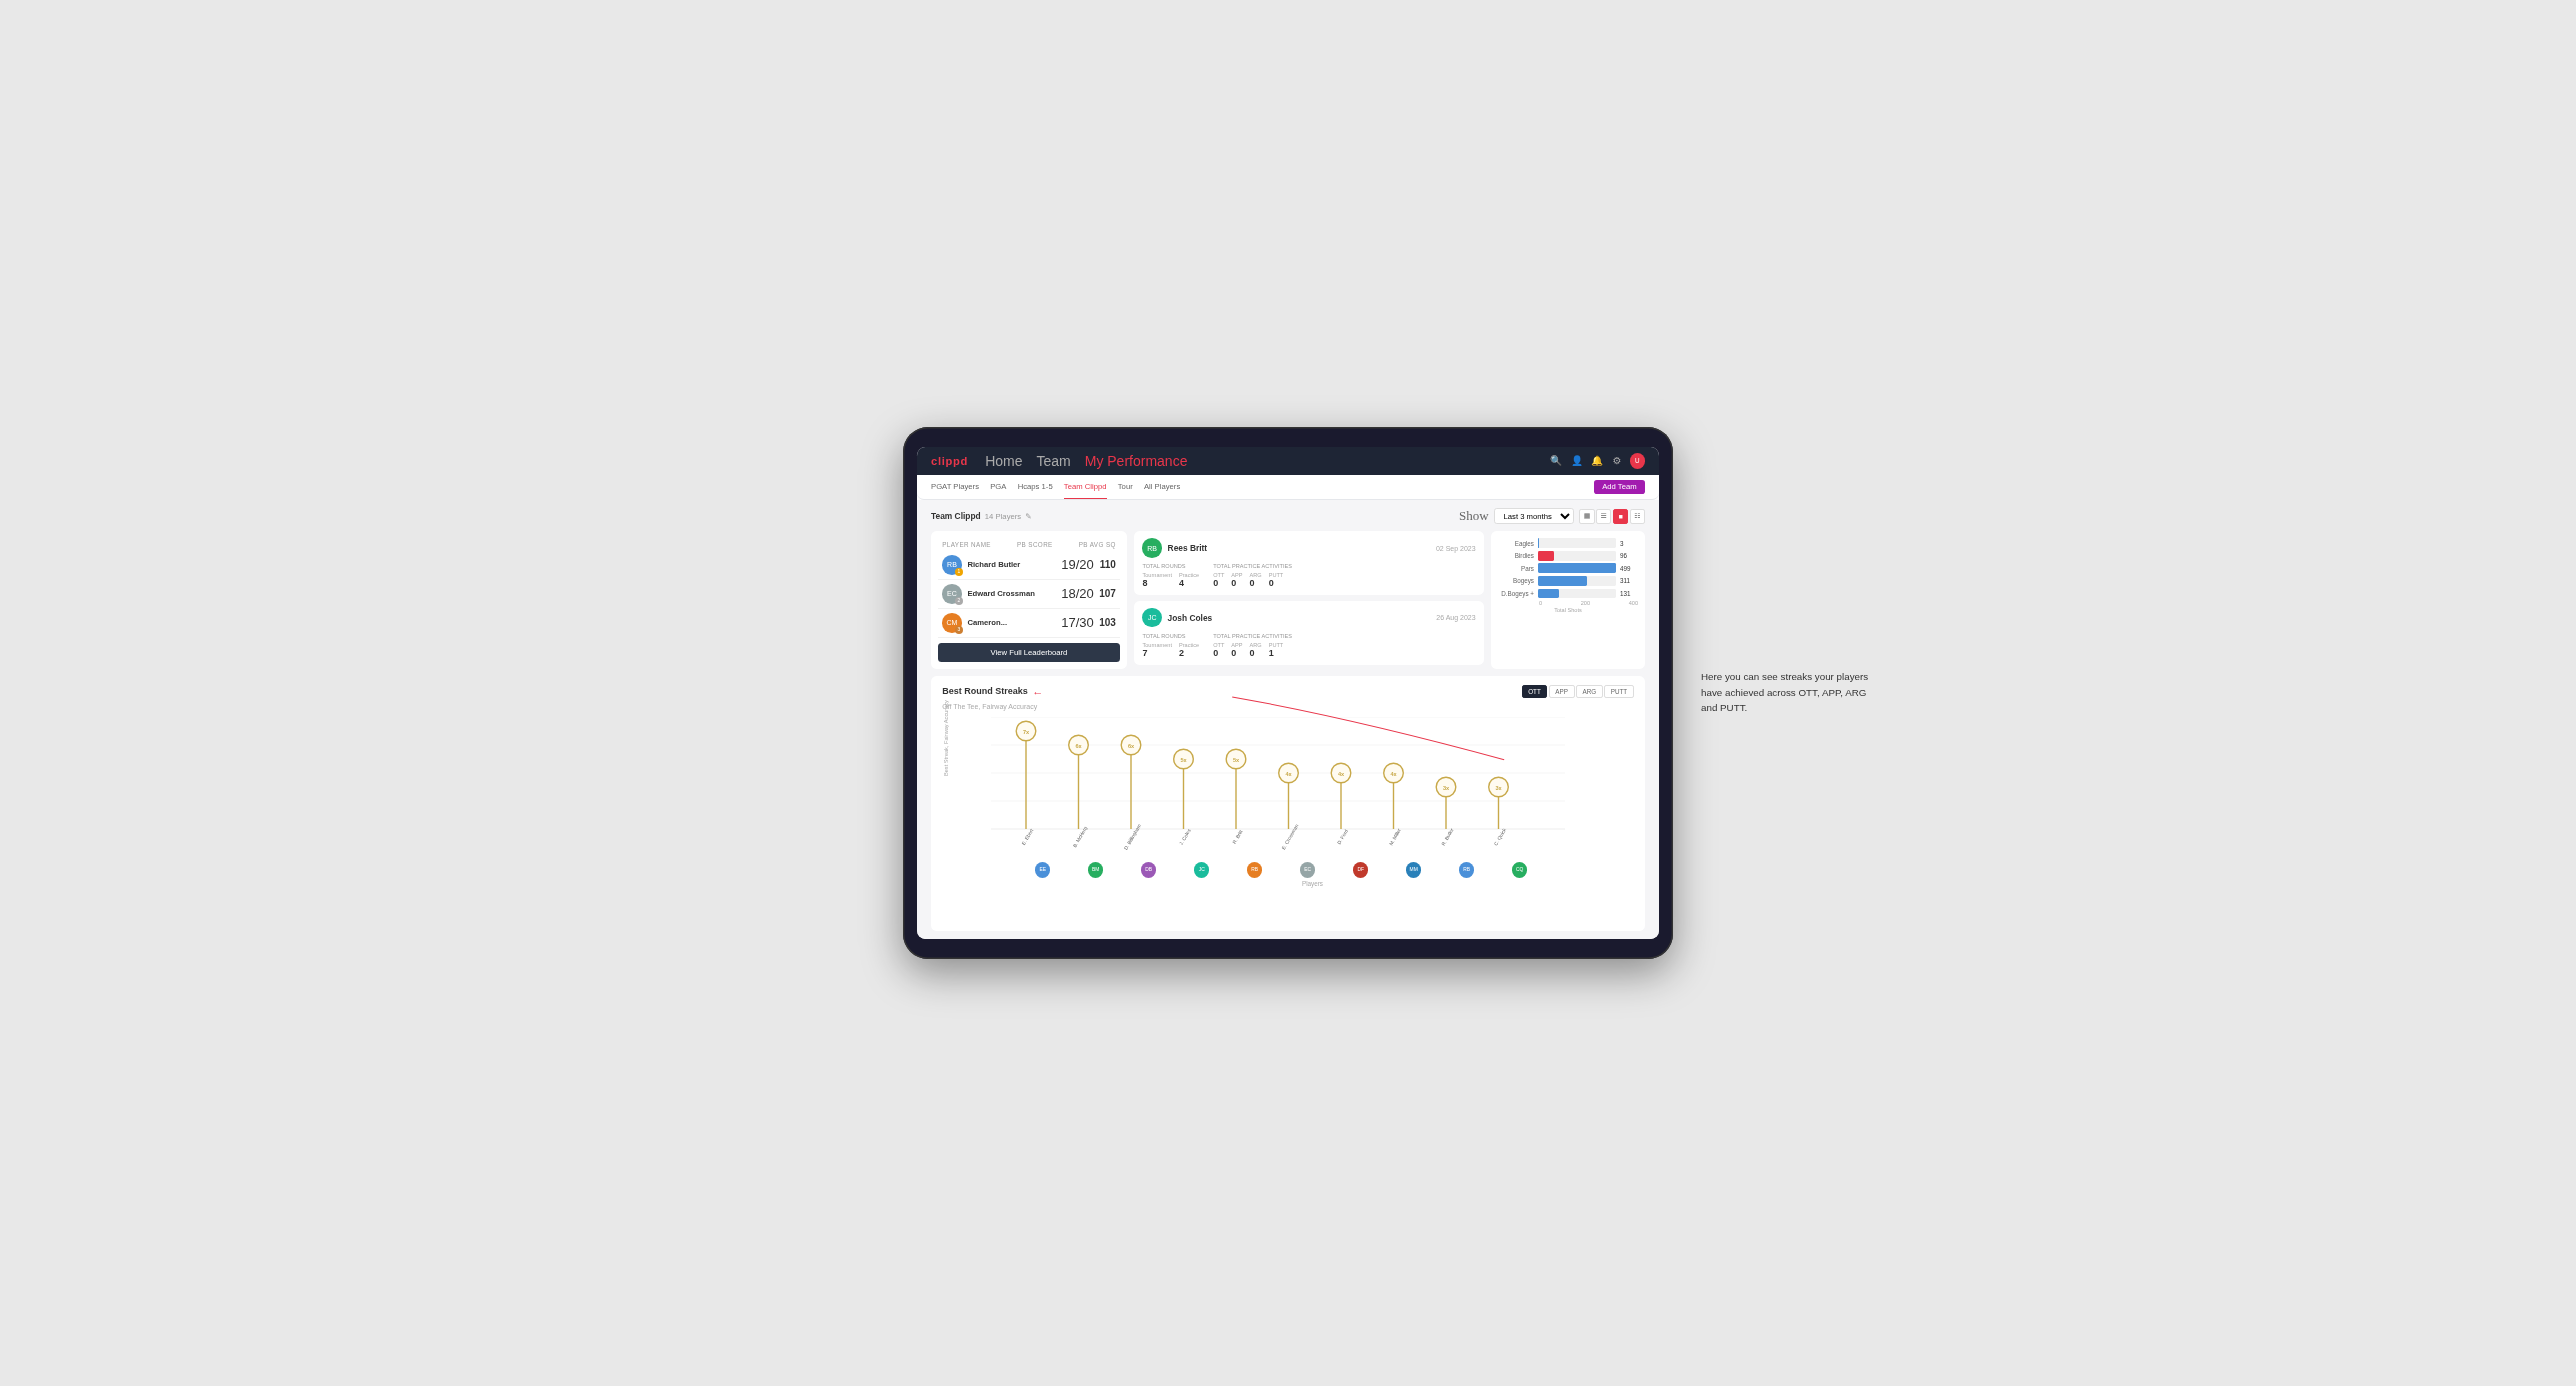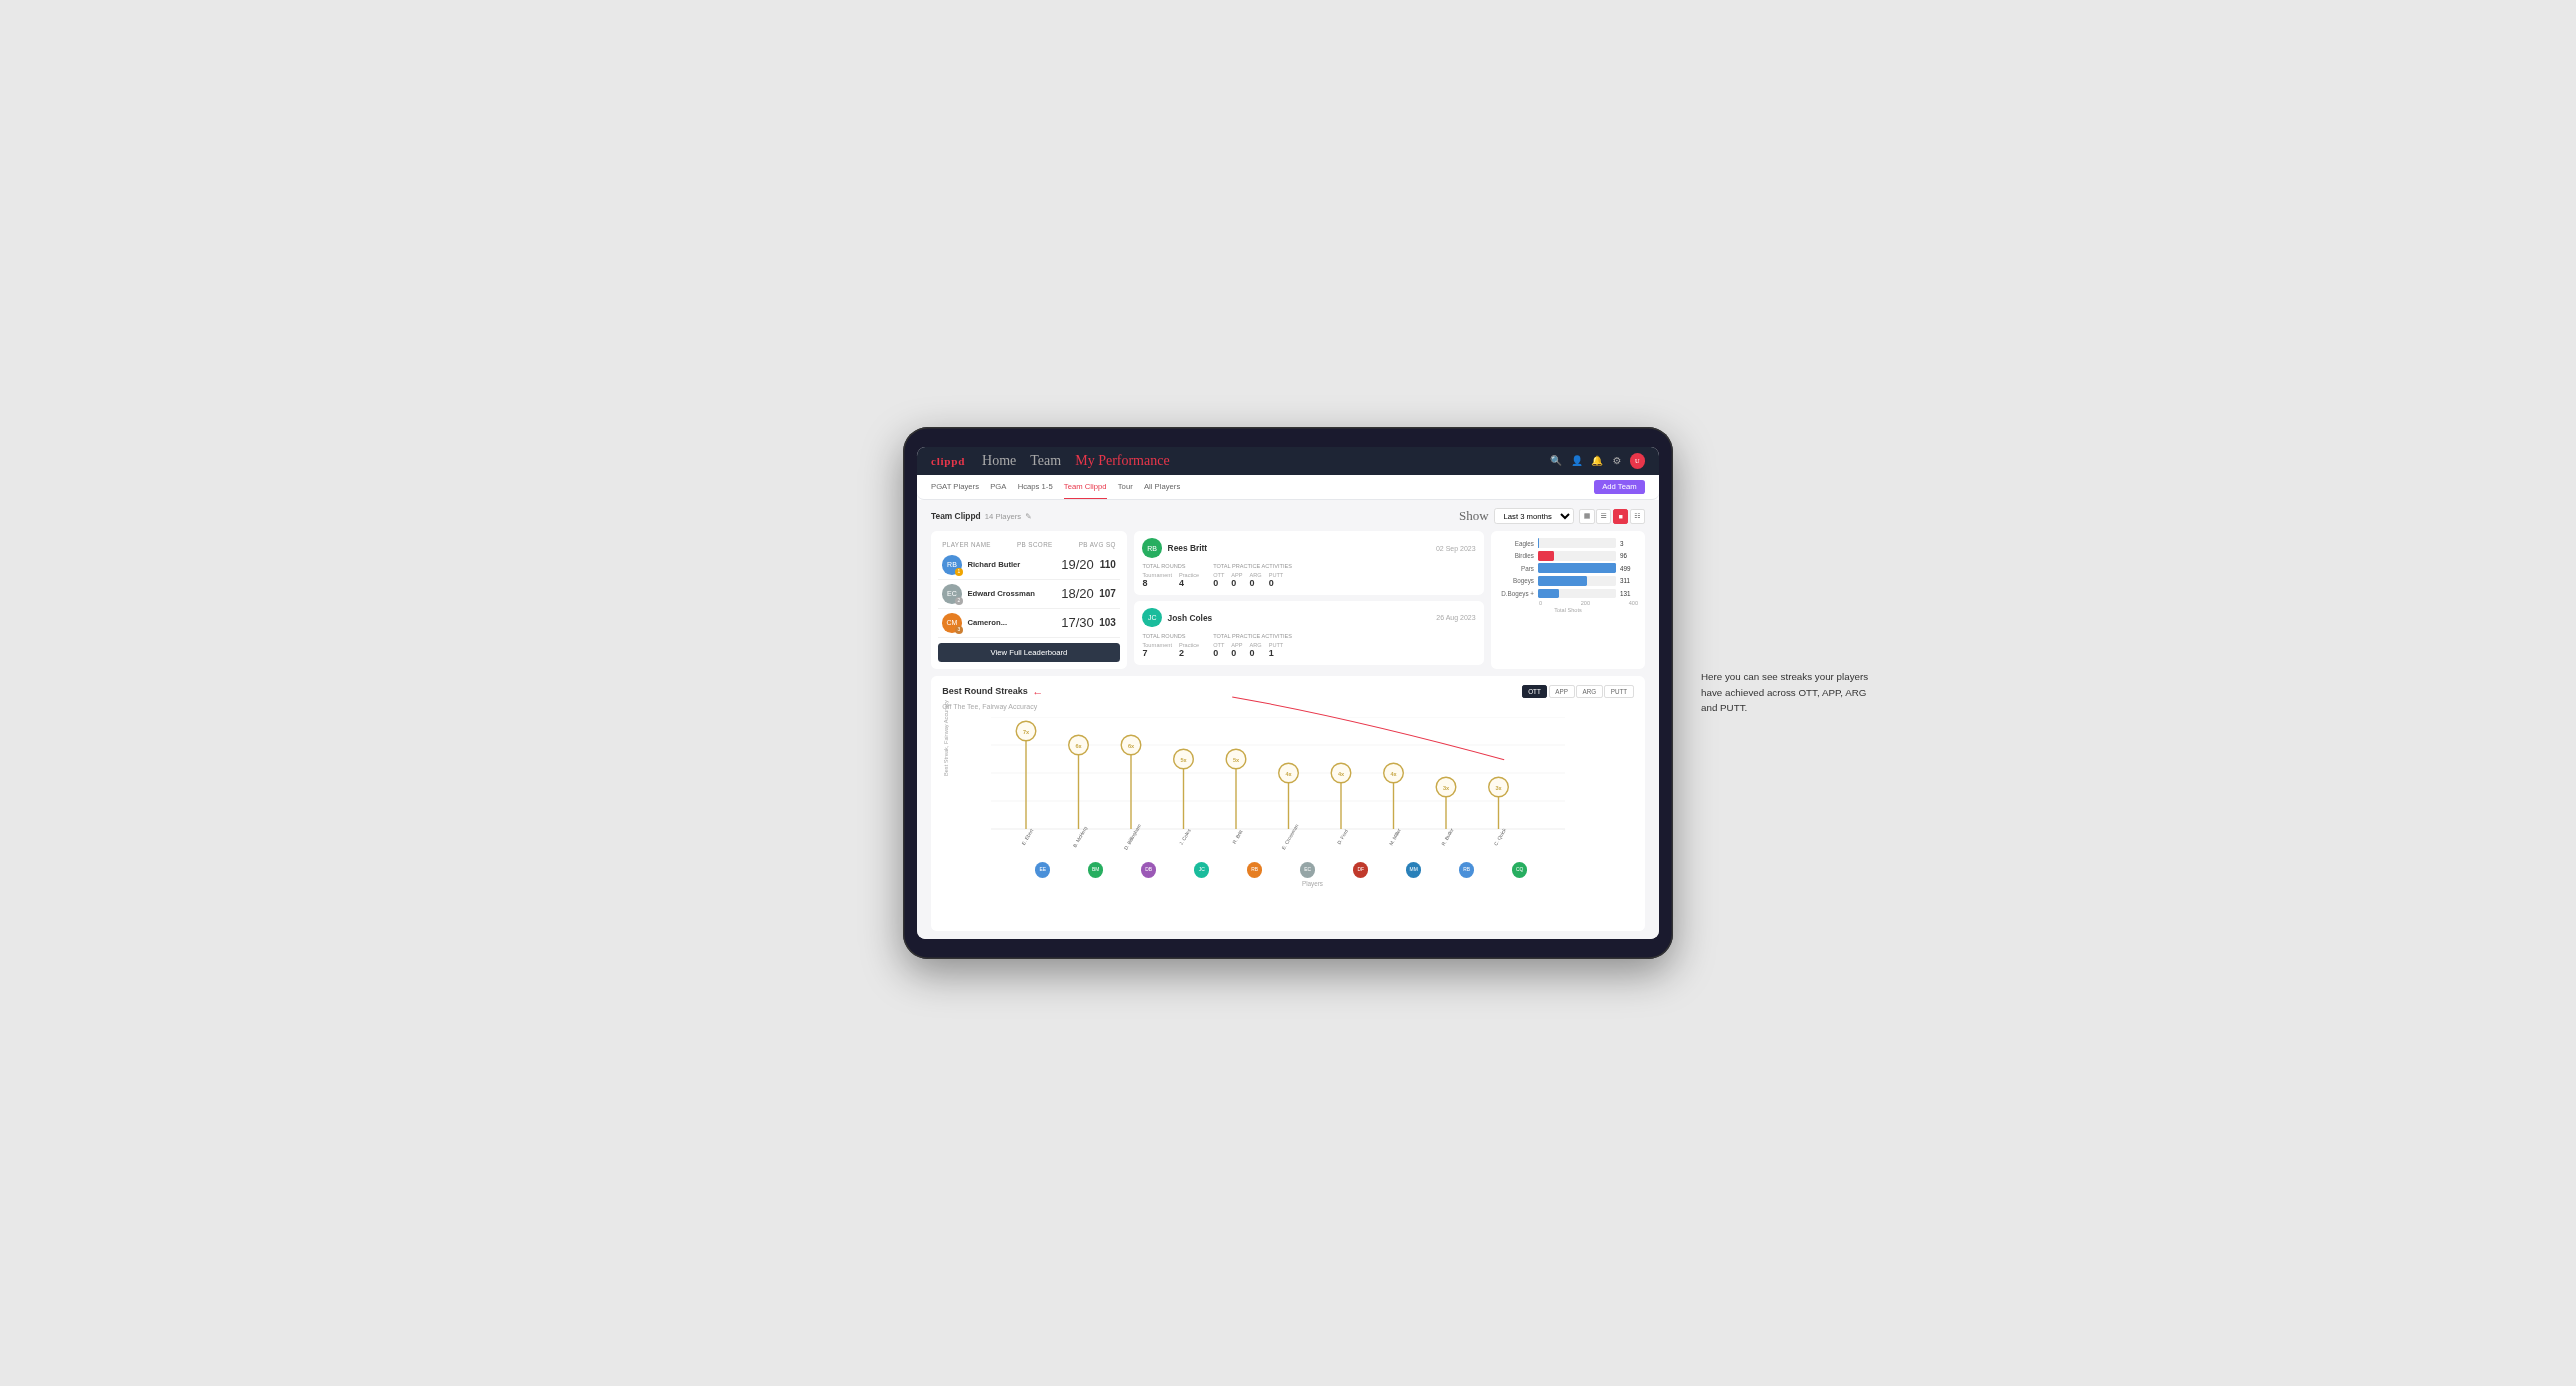--- a/index.html
+++ b/index.html
@@ -26,21 +26,20 @@
       overflow: hidden;
     }
     
     .top-nav {
       background: #1e2535;
       display: flex;
       align-items: center;
       padding: 0 14px;
       height: 28px;
       justify-content: space-between;
-      font-family: Liberation Serif, serif;
     }
     .nav-logo {
       color: #e8364a;
       font-weight: 700;
       font-size: 11.2px;
       letter-spacing: 0.7px;
     }
     .nav-links {
       display: flex;
       gap: 14px;
@@ -89,21 +88,21 @@
       height: 100%;
       display: flex;
       align-items: center;
       border-bottom: 1.4px solid transparent;
     }
     .sub-nav-link.active {
       color: #e8364a;
       border-bottom: 1.4px solid #e8364a;
     }
     .add-team-btn {
-      background: #8b5cf6;
+      background: #a21caf;
       color: #fff;
       border: none;
       border-radius: 2.8px;
       padding: 2.8px 8.4px;
       font-size: 7.7px;
       cursor: pointer;
     }
     
     .main-content {
       background: #f5f5f7;

